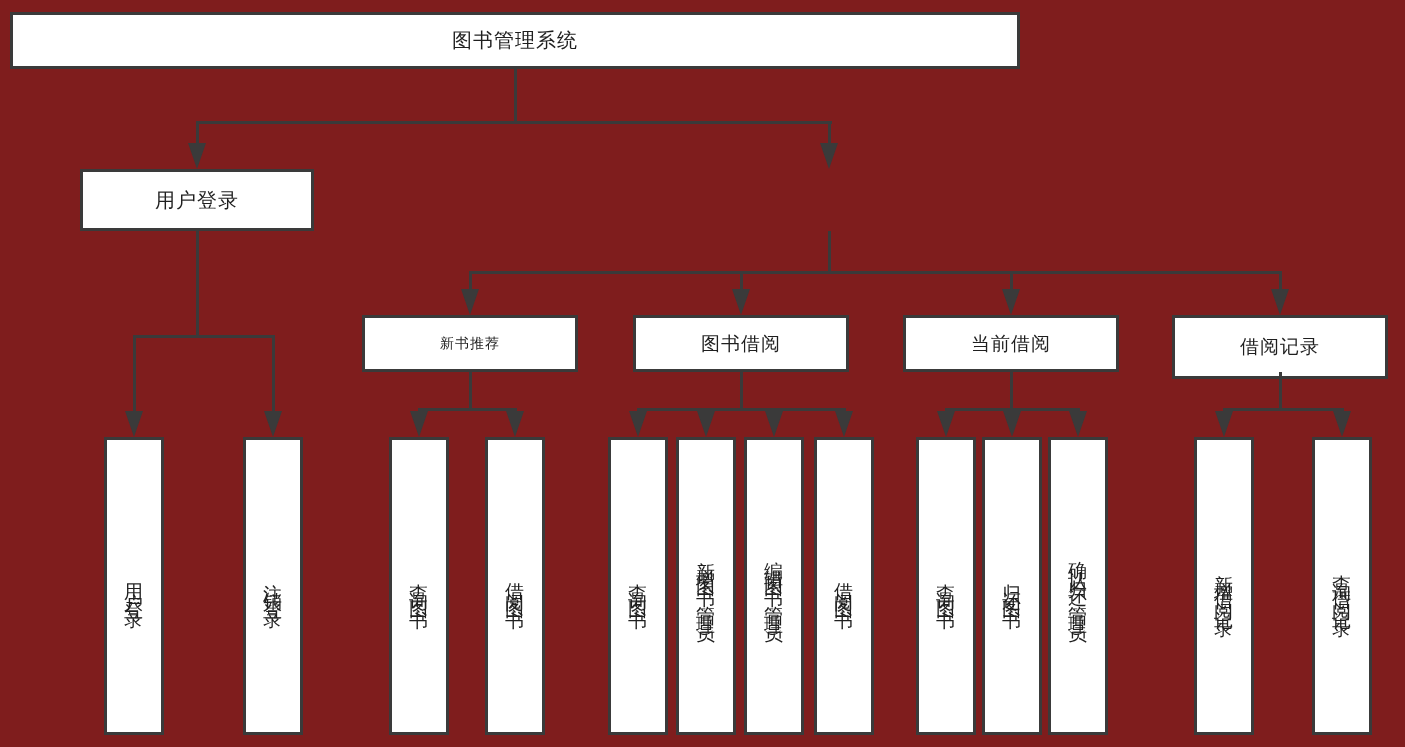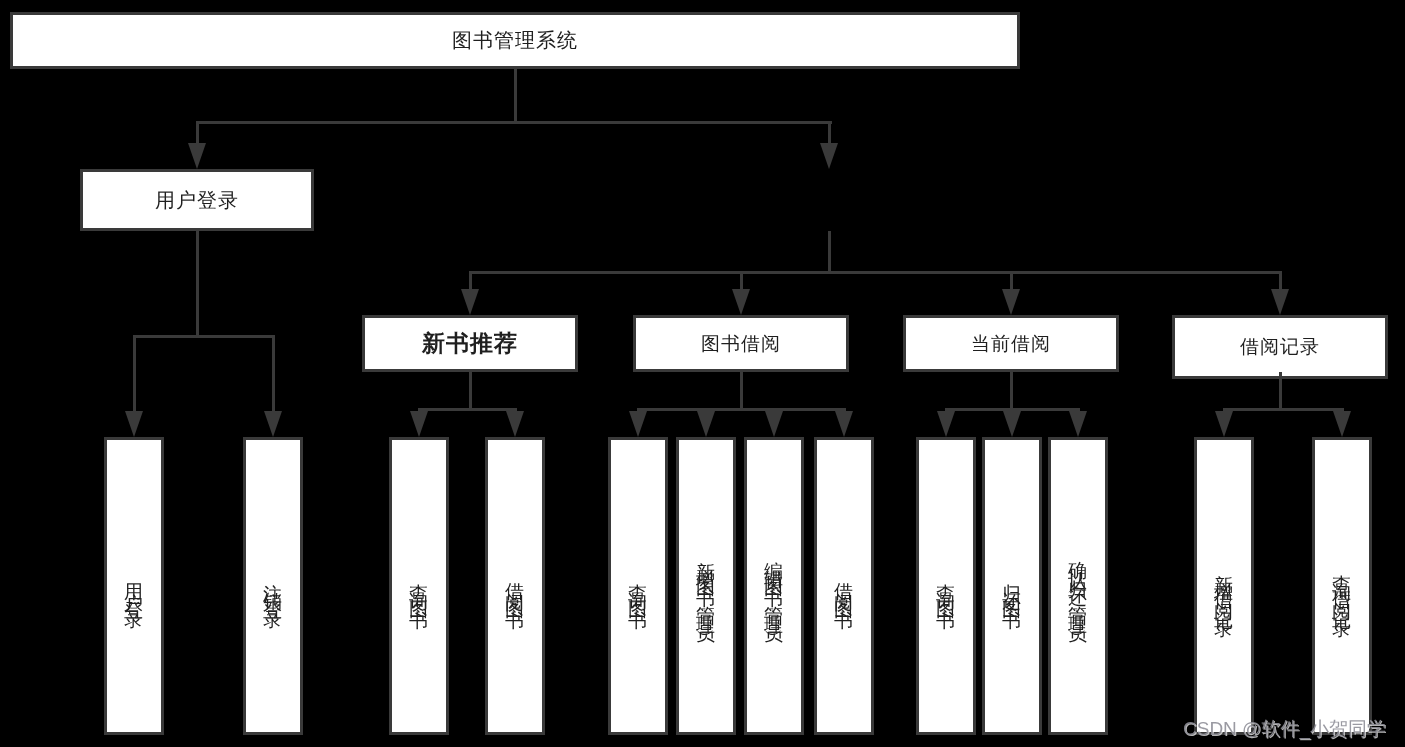--- a/index.html
+++ b/index.html
@@ -1,21 +1,21 @@
 <!DOCTYPE html>
 <html><head>
 <meta charset="utf-8">
 <style>
   html,body { margin:0; padding:0; background:#ffffff; }
   * { box-sizing: border-box; }
   #canvas {
     position: relative;
     width: 1405px;
     height: 747px;
-    background: #000000;
+    background: #7f1d1d;
     font-family: "Liberation Sans", "DejaVu Sans", sans-serif;
     overflow: hidden;
     text-align: right;
   }
   
   .hbox {
     position: absolute;
     border: 3px solid #3a3a3a;
     background: #ffffff;
     display: flex;
@@ -71,21 +71,21 @@
 <div id="canvas">
 
   <div class="hbox" style="left:10px; top:12px; width:1010px; height:57px;">
     <span>图书管理系统</span>
   </div>
 
   <div class="hbox" style="left:80px; top:169px; width:234px; height:62px;">
     <span>用户登录</span>
   </div>
 
-  <div class="hbox" style="left:362px; top:315px; width:216px; height:57px; font-size:23px;font-weight:bold;">
+  <div class="hbox" style="left:362px; top:315px; width:216px; height:57px; font-size:14px;">
     <span>新书推荐</span>
   </div>
   <div class="hbox" style="left:903px; top:315px; width:216px; height:57px; font-size:19px;">
     <span>当前借阅</span>
   </div>
   <div class="hbox" style="left:633px; top:315px; width:216px; height:57px; font-size:19px;">
     <span>图书借阅</span>
   </div>
   <div class="hbox" style="left:1172px; top:315px; width:216px; height:64px; font-size:19px;">
     <span>借阅记录</span>
@@ -187,15 +187,14 @@
   <div class="vline" style="left:1077px; top:408px; height:6px;"></div>
   <div class="arrow" style="left:1069px; top:411px;"></div>
 
   <div class="vline" style="left:1279px; top:372px; height:36px;"></div>
   <div class="hline" style="left:1223px; top:408px; width:121px;"></div>
   <div class="vline" style="left:1223px; top:408px; height:6px;"></div>
   <div class="arrow" style="left:1215px; top:411px;"></div>
   <div class="vline" style="left:1341px; top:408px; height:6px;"></div>
   <div class="arrow" style="left:1333px; top:411px;"></div>
 
-  <div class="watermark">CSDN @软件_小贺同学</div>
 
 </div>
 
 </body></html>

